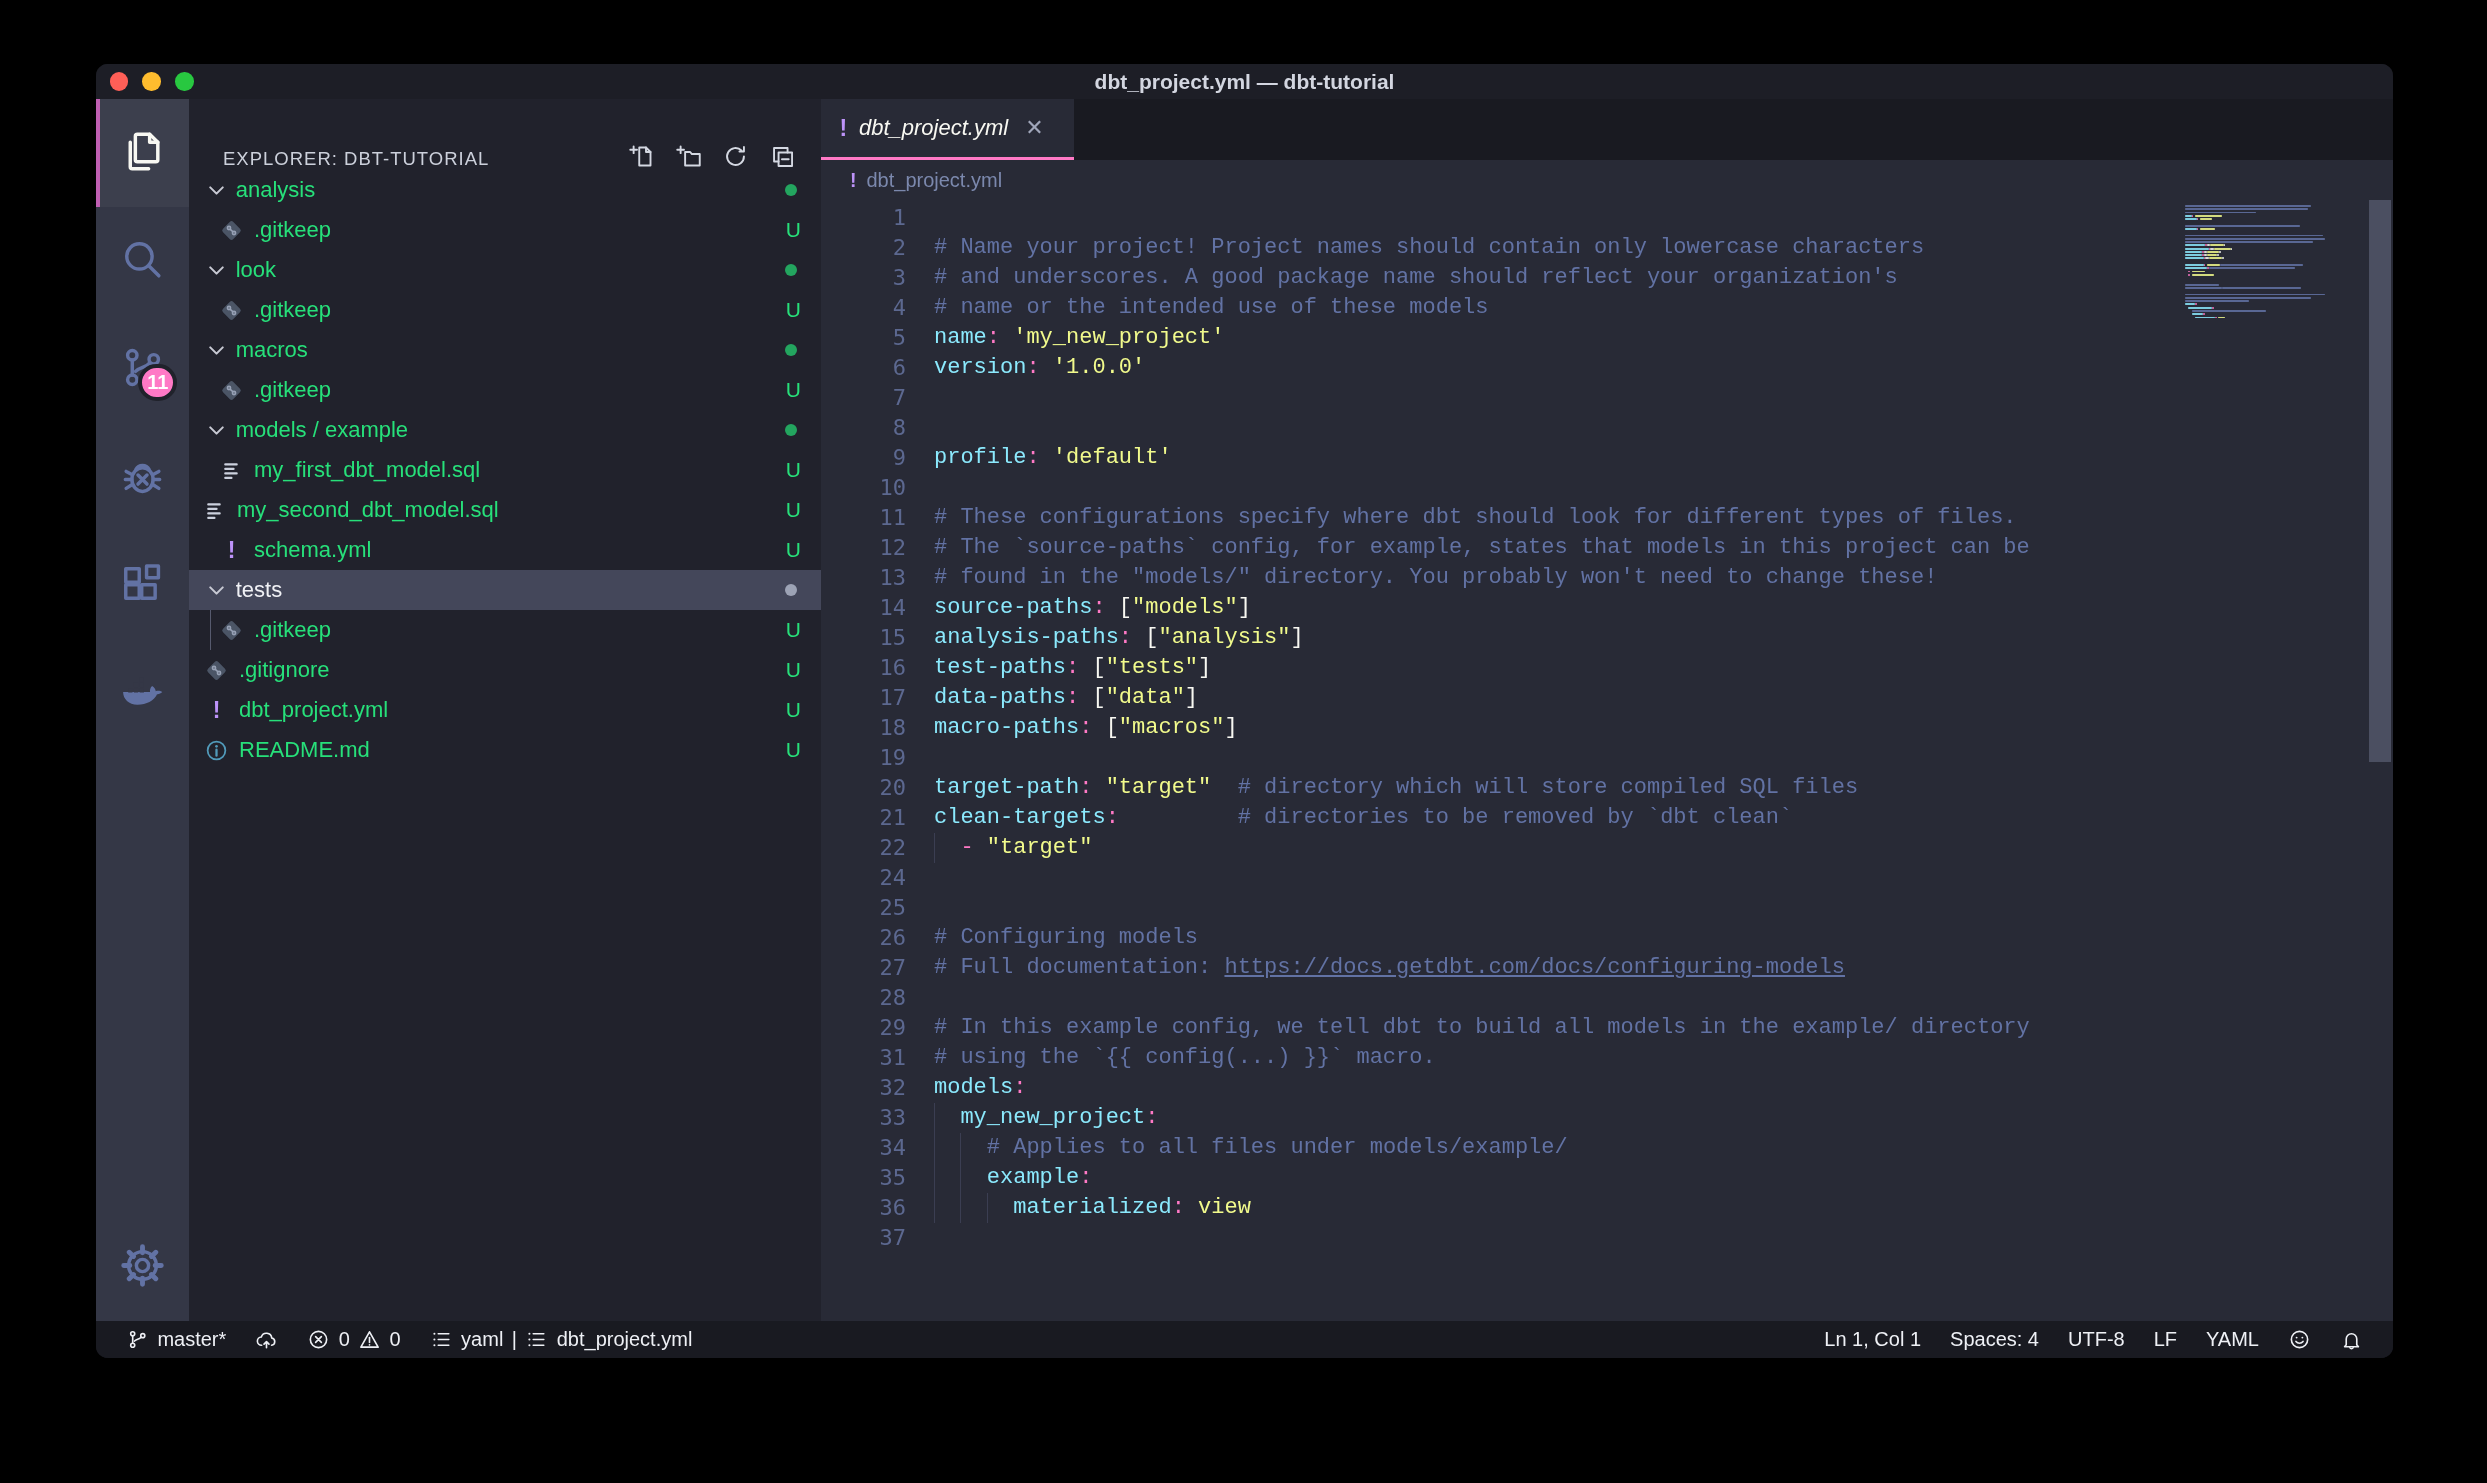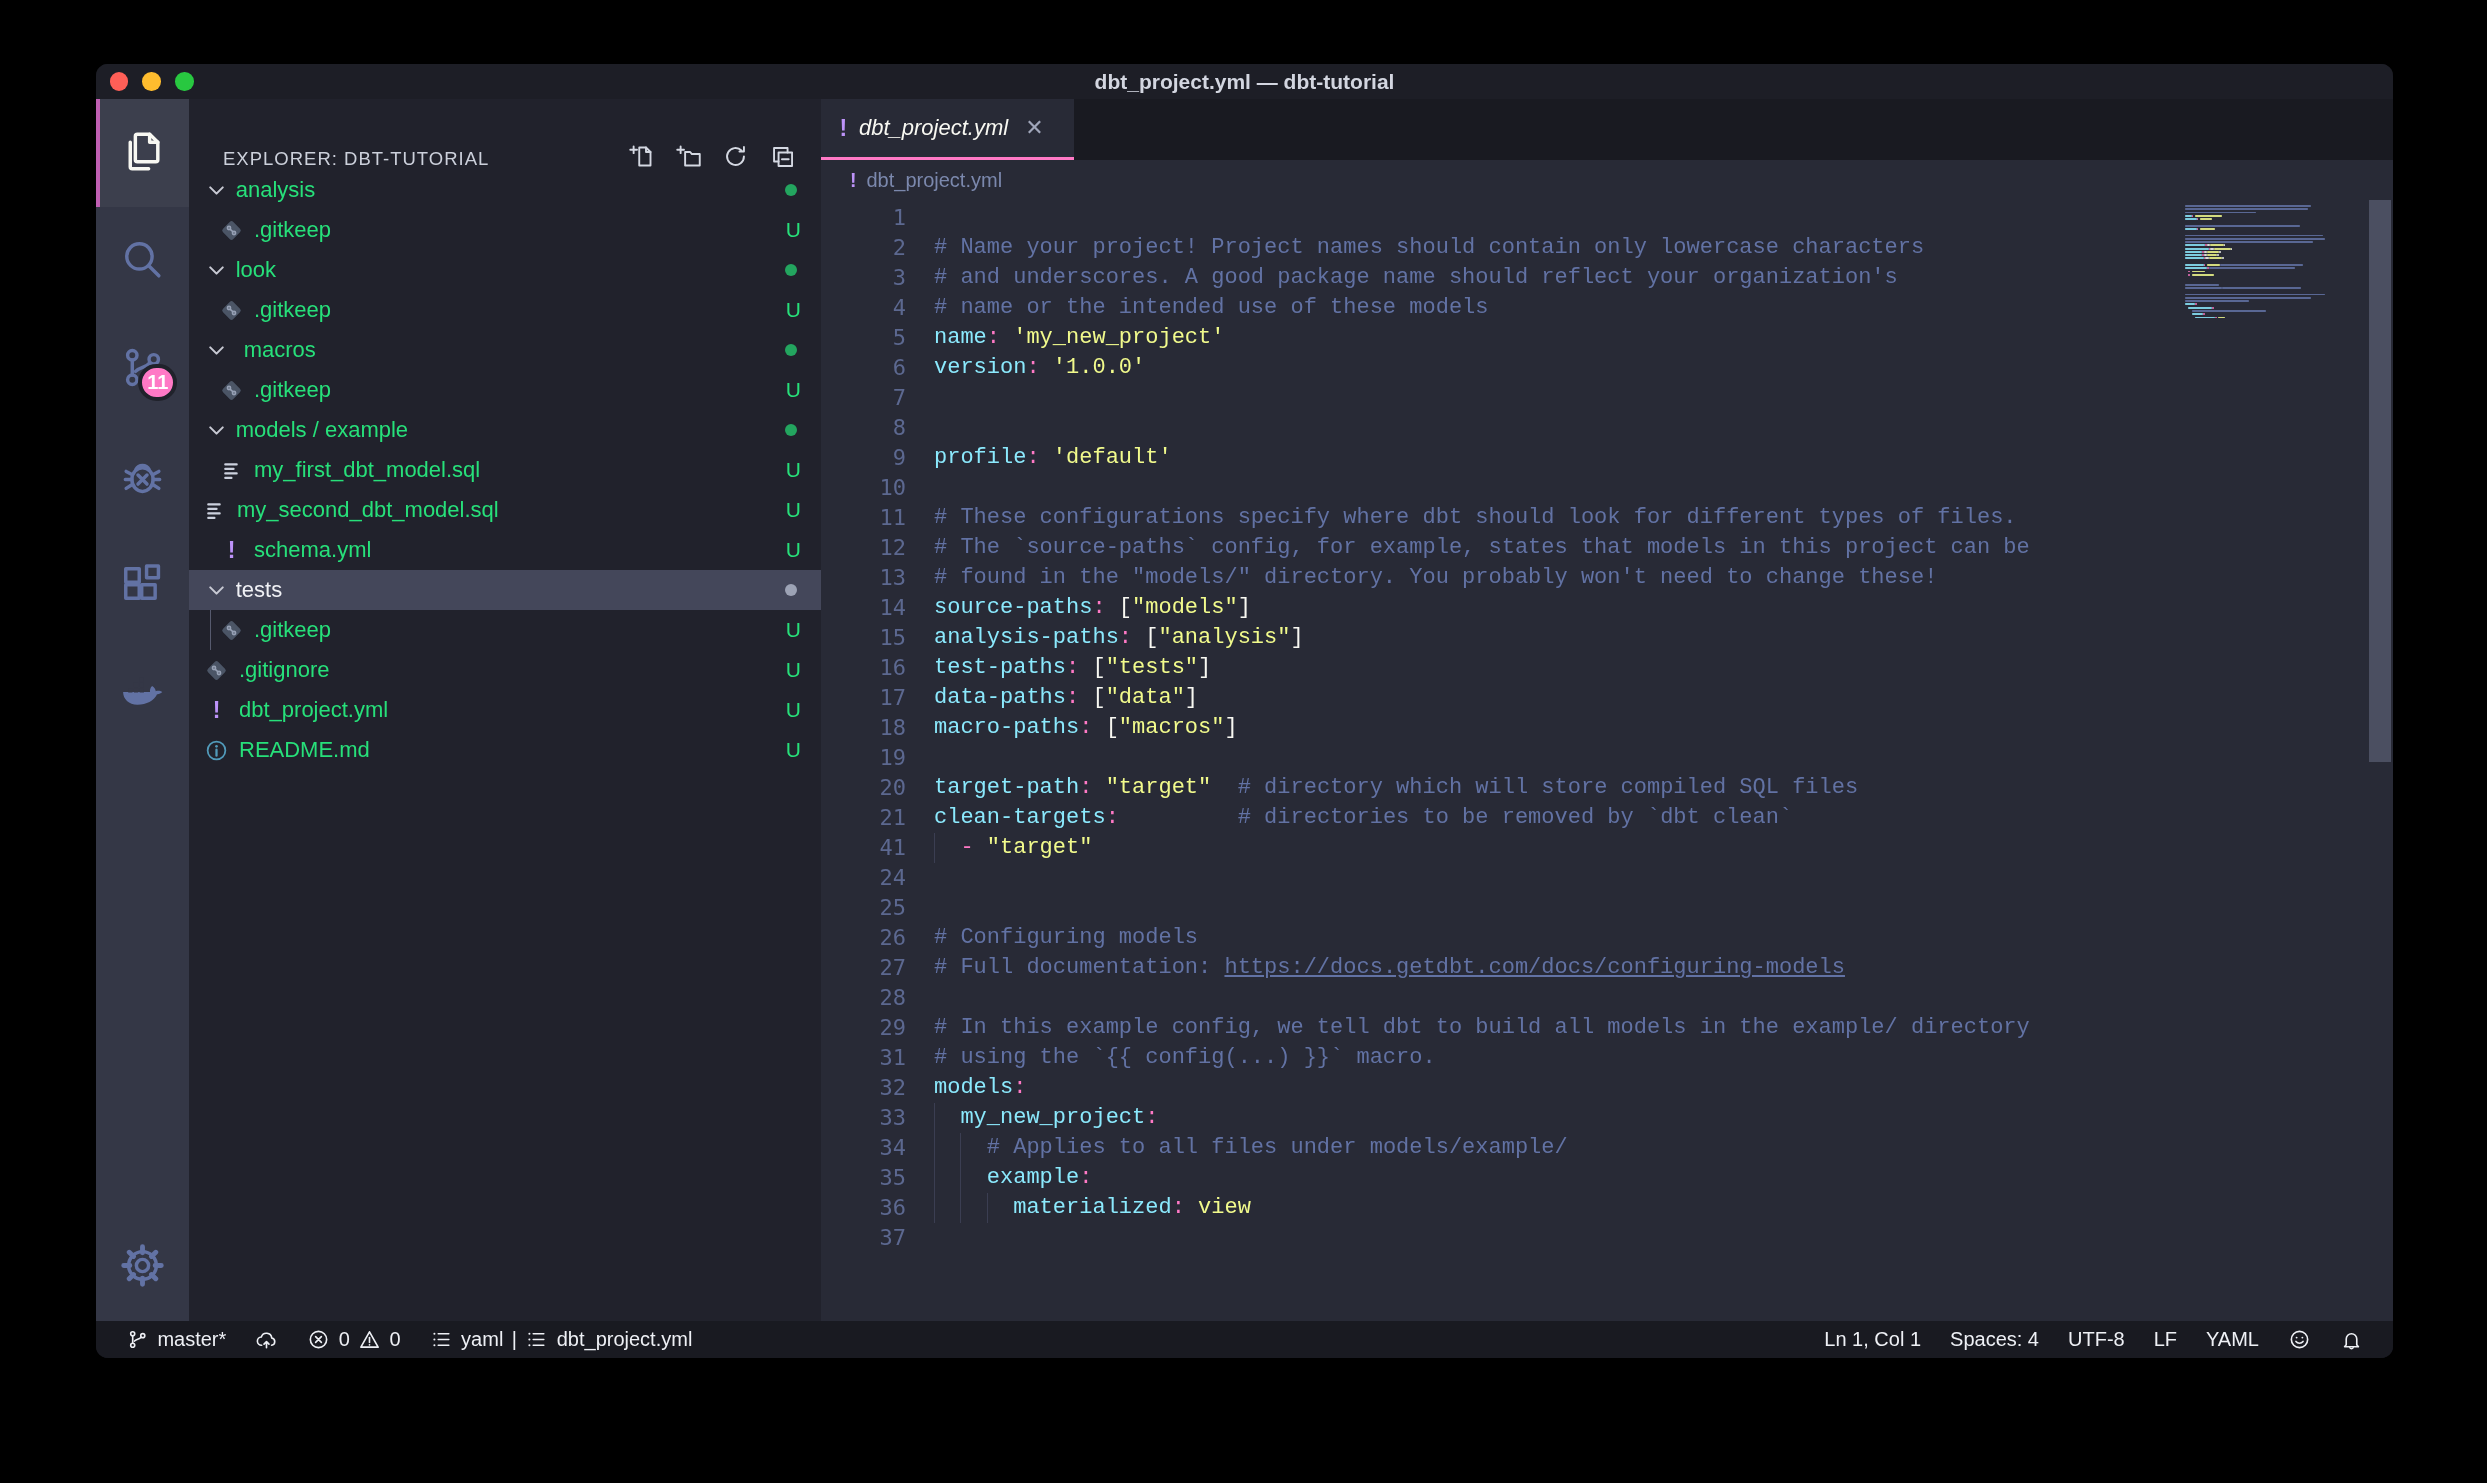--- a/index.html
+++ b/index.html
@@ -240,21 +240,21 @@
                   <g stroke="#97a1b5" stroke-width="1.6" fill="none">
                     <circle cx="9.6" cy="9.6" r="1.5"></circle>
                     <circle cx="14.4" cy="14.4" r="1.5"></circle>
                     <path d="M10.6 10.6c1.2 1.2 1.6 1.3 2.8 2.8"></path>
                   </g>
                 </svg>
               </span>
               <span class="tr-label">.gitkeep</span>
               <span class="tr-badge">U</span>
             </div>
-            <div class="tree-row" style="padding-left: 15px; gap: 8px;">
+            <div class="tree-row" style="padding-left: 15px;">
               <span class="tr-chevron"><svg viewBox="0 0 24 24" fill="none" stroke="currentColor" stroke-width="1.7" stroke-linecap="round" stroke-linejoin="round">
                   <path d="M6 9l6 6 6-6" stroke-width="2"></path>
                 </svg></span>
               <span class="tr-label">macros</span>
               <span class="tr-dot"></span>
             </div>
             <div class="tree-row" style="padding-left: 30px;">
               <span class="tr-icon">
                 <svg viewBox="0 0 24 24">
                   <g transform="rotate(45 12 12)">
@@ -461,21 +461,21 @@
               </div>
               <div class="line">
                 <span class="ln">20</span>
                 <span class="lc"><span class="tok-k">target-path</span><span class="tok-p">:</span><span class="tok-w"> </span><span class="tok-s">"target"</span><span class="tok-c">  # directory which will store compiled SQL files</span></span>
               </div>
               <div class="line">
                 <span class="ln">21</span>
                 <span class="lc"><span class="tok-k">clean-targets</span><span class="tok-p">:</span><span class="tok-c">         # directories to be removed by `dbt clean`</span></span>
               </div>
               <div class="line">
-                <span class="ln">41</span>
+                <span class="ln">22</span>
                 <div class="guide" style="left: 113px;"></div>
                 <span class="lc"><span class="tok-w">  </span><span class="tok-p">-</span><span class="tok-w"> </span><span class="tok-s">"target"</span></span>
               </div>
               <div class="line">
                 <span class="ln">24</span>
                 <span class="lc"></span>
               </div>
               <div class="line">
                 <span class="ln">25</span>
                 <span class="lc"></span>

